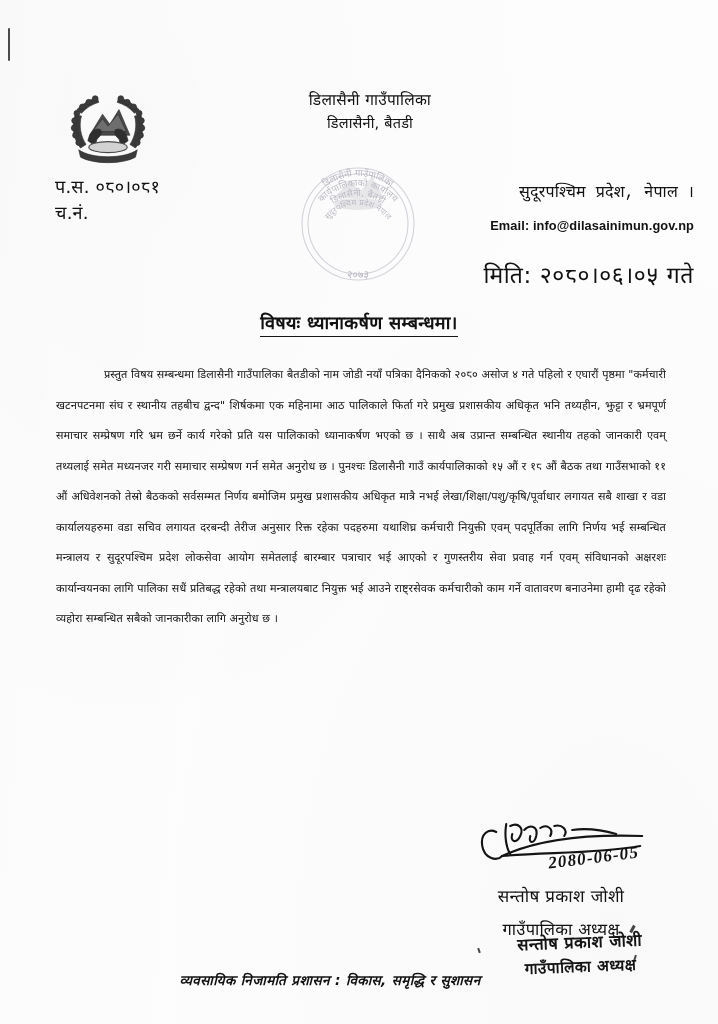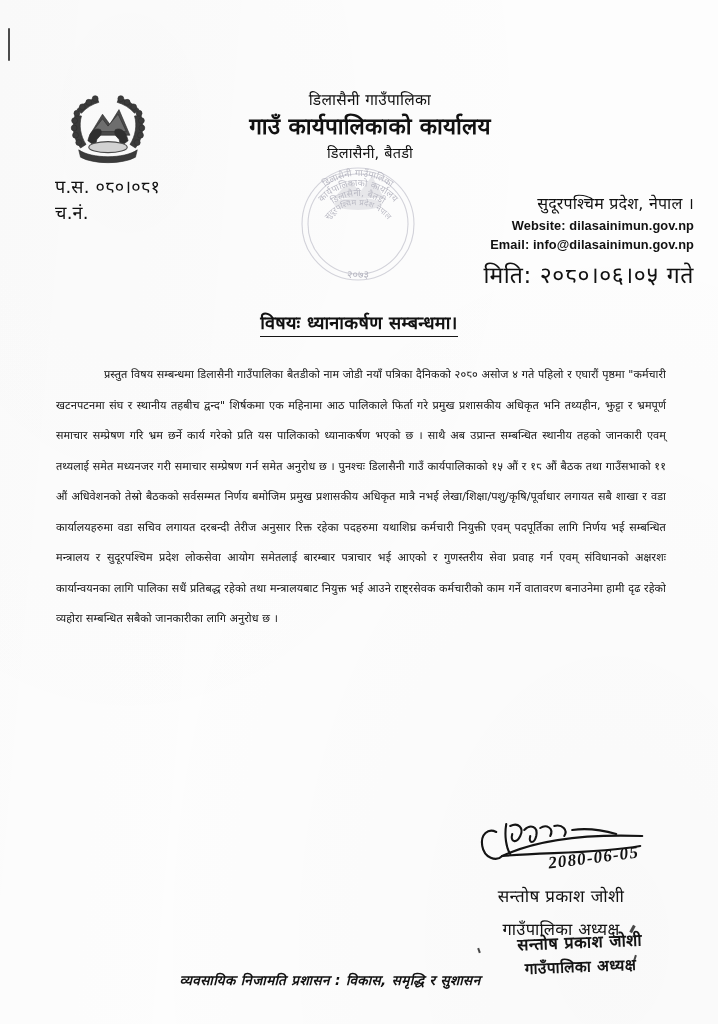--- a/index.html
+++ b/index.html
@@ -99,24 +99,25 @@
     height: 130px;
     opacity: 0.42;
     pointer-events: none;
   }
   .seal svg { width: 100%; height: 100%; display: block; }
 
   
   .province {
     position: absolute;
     right: 24px;
-    top: 192px;
+    top: 180px;
     font-size: 16px;
     letter-spacing: 0.2px;
     white-space: nowrap;
+    font-family: Liberation Mono, monospace;
   }
   .contact {
     position: absolute;
     right: 24px;
     top: 216px;
     text-align: right;
     font-family: "Liberation Sans", sans-serif;
     font-size: 12.8px;
     font-weight: bold;
     line-height: 1.5;
@@ -307,21 +308,20 @@
     </svg>
   </div>
 
   <div class="refblock">
     <div>प.स. ०८०।०८१</div>
     <div>च.नं.</div>
   </div>
 
   <div class="org-head">
     <div class="org-sub1">डिलासैनी गाउँपालिका</div>
-    <div class="org-main">गाउँ कार्यपालिकाको कार्यालय</div>
     <div class="org-sub2">डिलासैनी, बैतडी</div>
   </div>
 
   <div class="seal">
     <svg viewBox="0 0 140 130" xmlns="http://www.w3.org/2000/svg">
       <defs>
         <path id="arc1" d="M 16 72 A 54 54 0 0 1 124 72"></path>
         <path id="arc2" d="M 22 76 A 48 48 0 0 1 118 76"></path>
         <path id="arc3" d="M 28 80 A 42 42 0 0 1 112 80"></path>
         <path id="arc4" d="M 33 84 A 37 37 0 0 1 107 84"></path>
@@ -340,21 +340,20 @@
       <g opacity="0.30" fill="#5a5a72">
         <path d="M46 40 L62 22 L72 34 L84 18 L96 40 Z"></path>
         <ellipse cx="70" cy="46" rx="24" ry="6"></ellipse>
       </g>
     </svg>
   </div>
 
   <div class="province">सुदूरपश्चिम प्रदेश, नेपाल ।</div>
 
   <div class="contact">
-    <div>Website: dilasainimun.gov.np</div>
     <div>Email: info@dilasainimun.gov.np</div>
   </div>
 
   <div class="date-line">मिति: २०८०।०६।०५ गते</div>
 
   <div class="subject-wrap">
     <span class="subject">विषयः ध्यानाकर्षण सम्बन्धमा।</span>
   </div>
 
   <div class="body-text">

